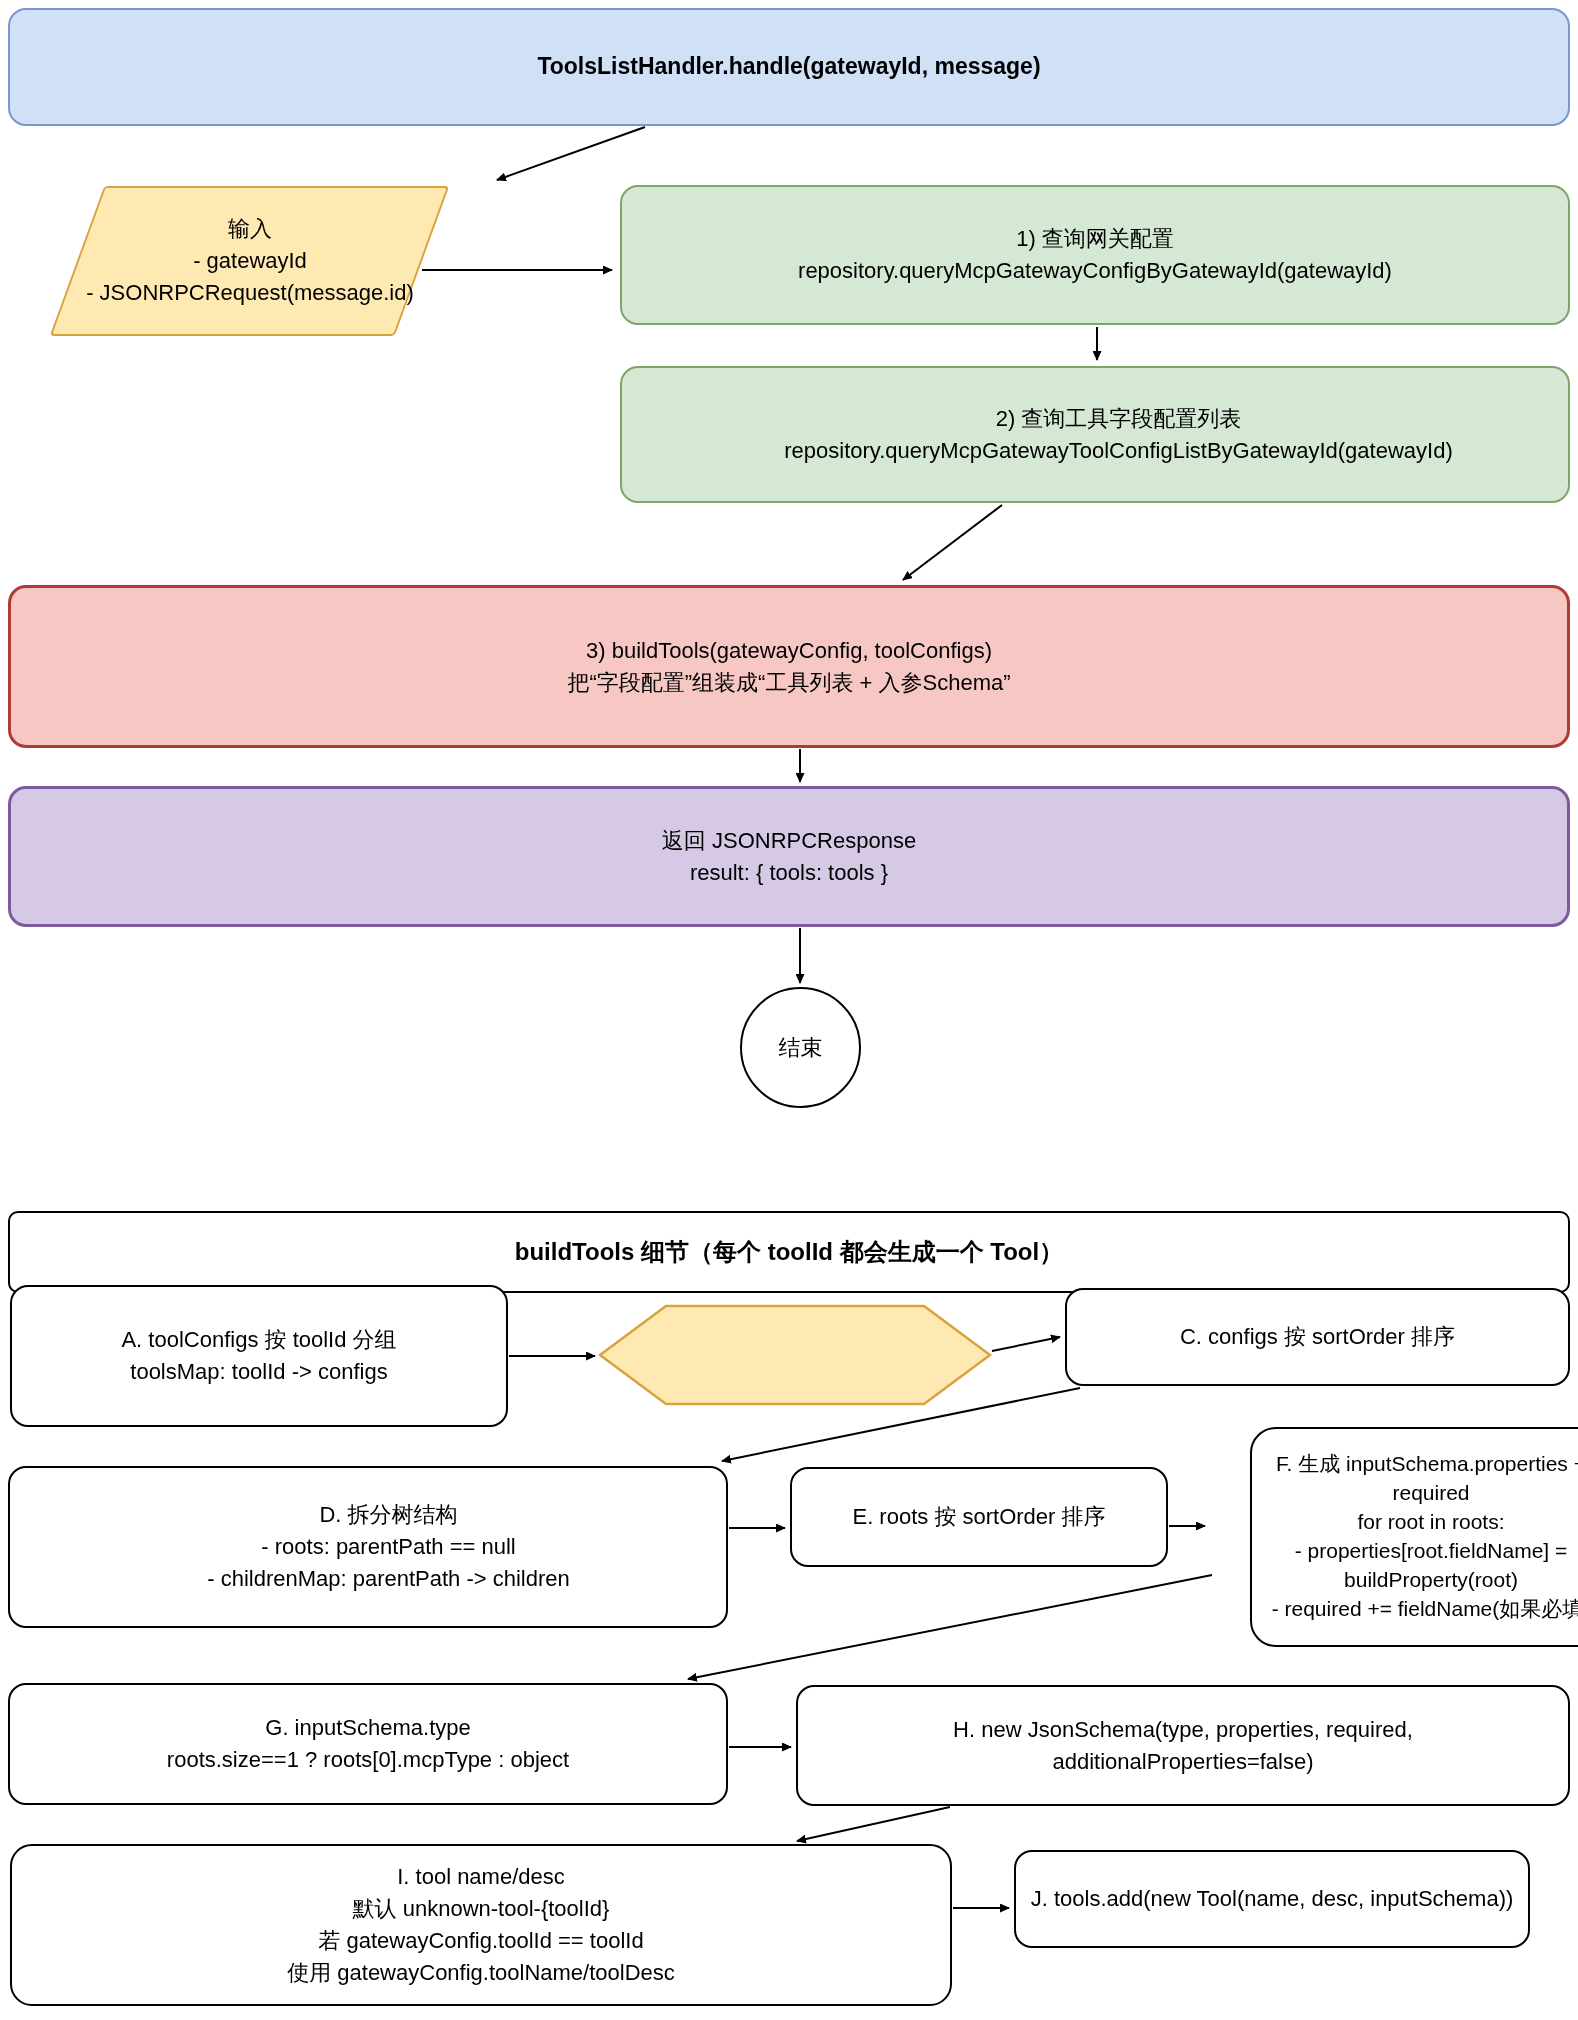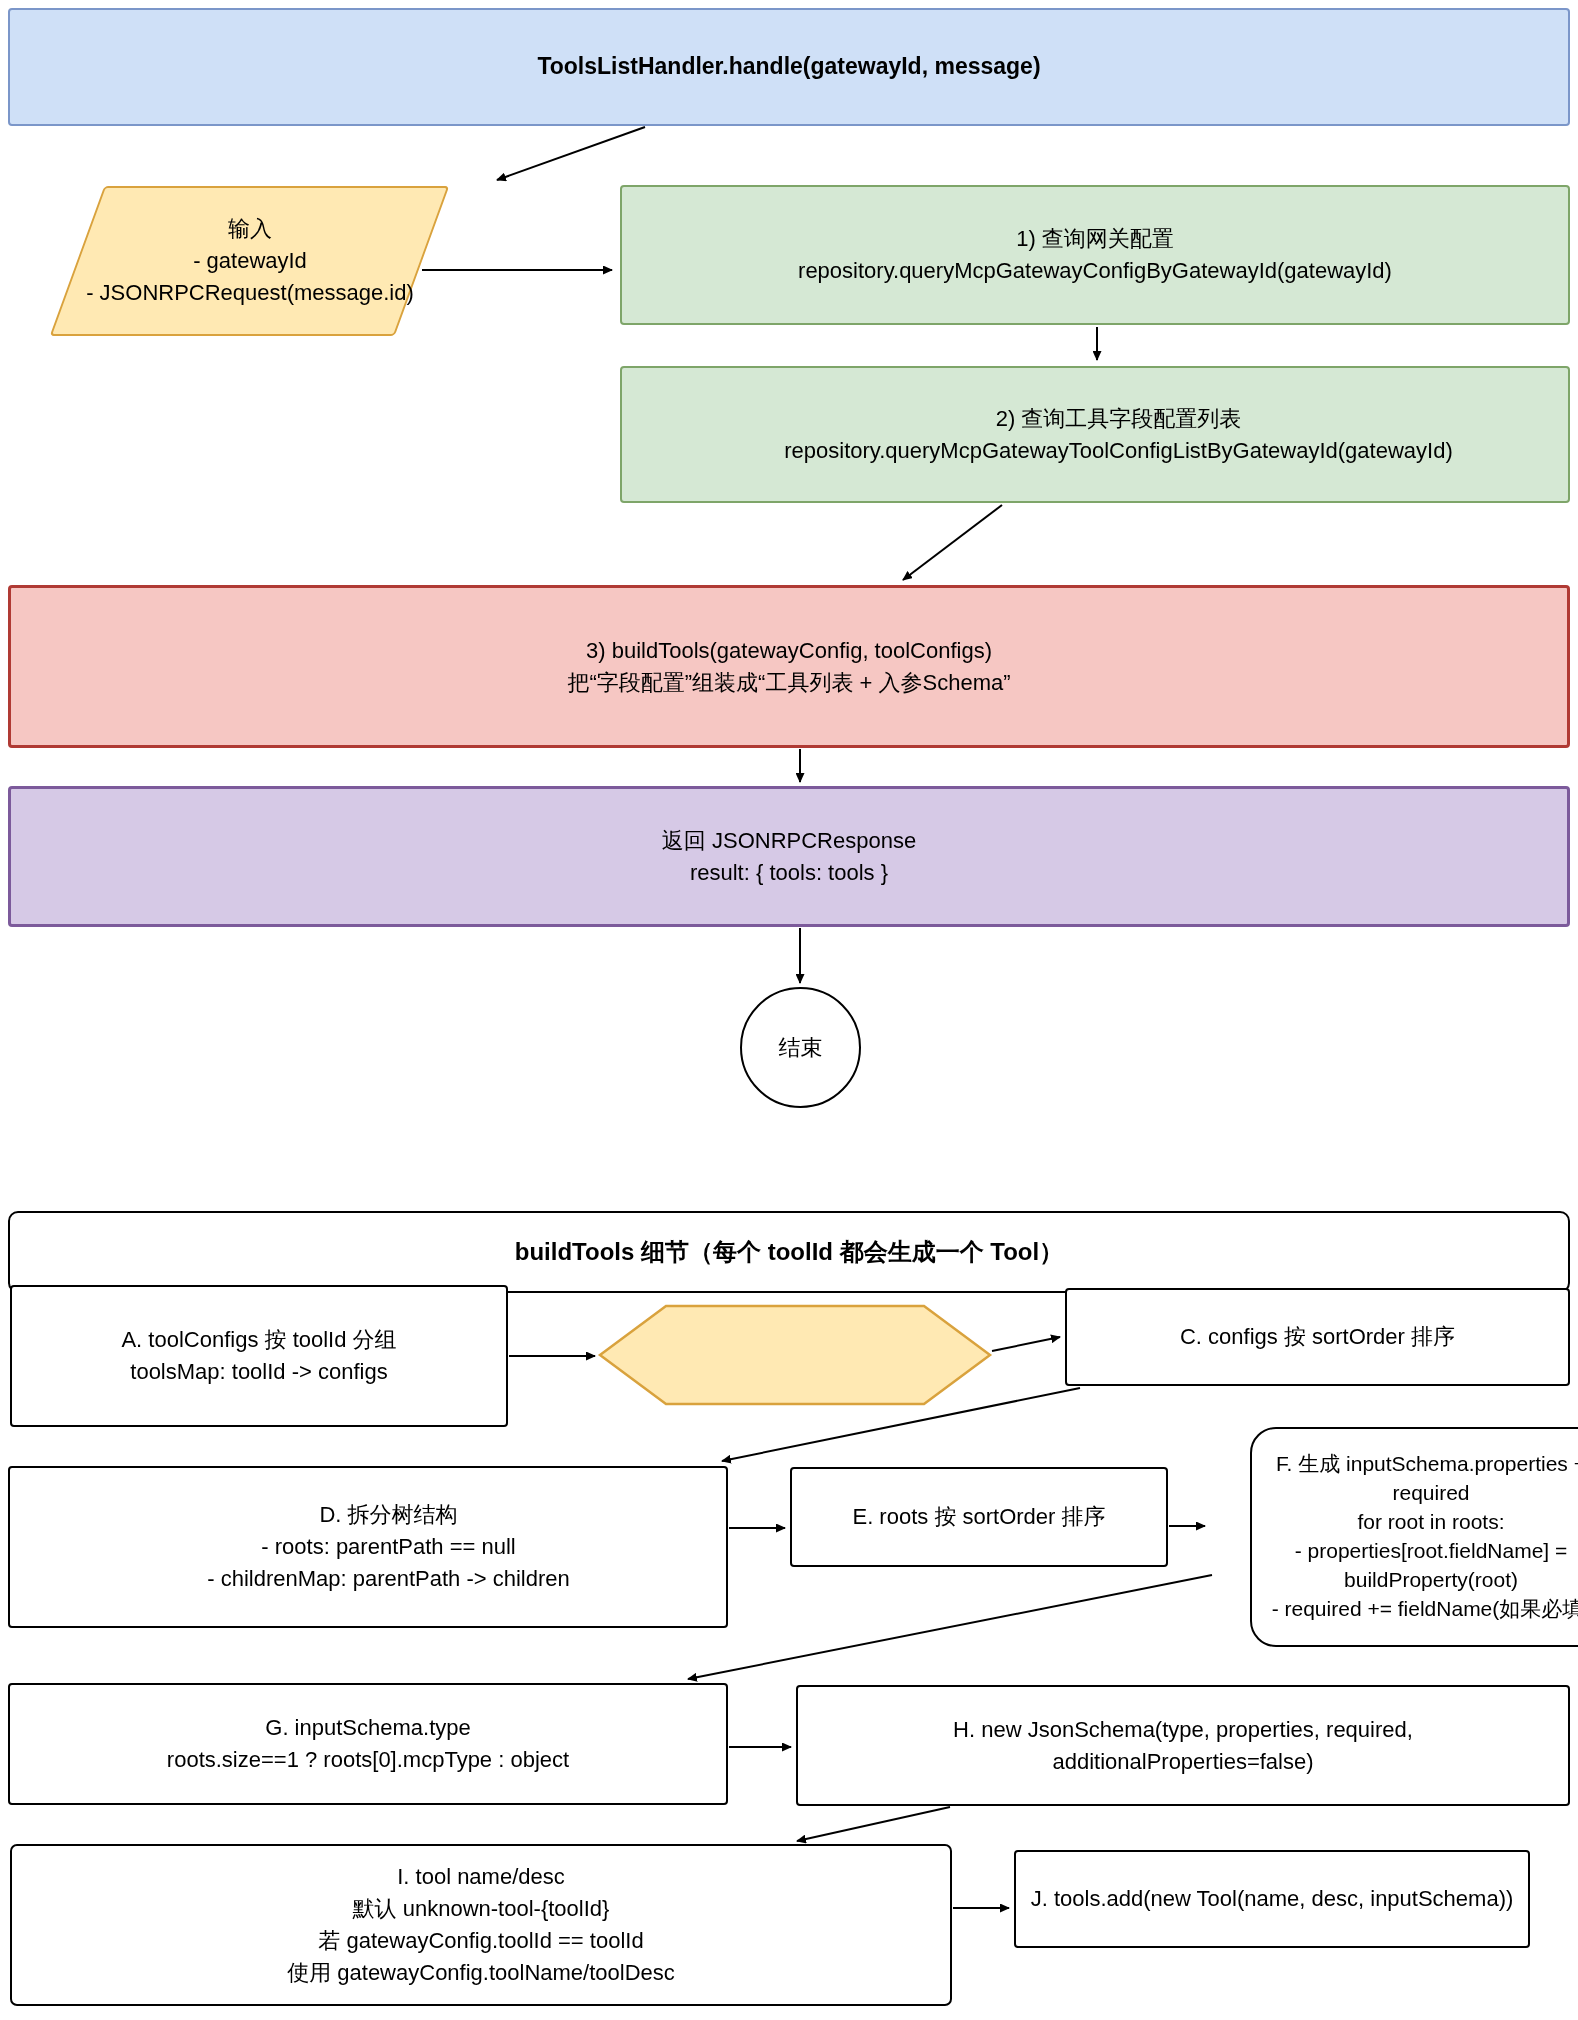--- a/index.html
+++ b/index.html
@@ -7,21 +7,21 @@
     position:relative;
     width:1578px;height:2020px;
     font-family:"Liberation Sans","DejaVu Sans",sans-serif;
     color:#000;
   }
   .node{
     position:absolute;
     box-sizing:border-box;
     display:flex;align-items:center;justify-content:center;
     text-align:center;
-    border-radius:4px;
+    border-radius:18px;
     background:#fff;
     border:2px solid #000;
   }
   .txt{
     white-space:pre-line;
     line-height:1.45;
     font-size:22px;
     width:100%;
     padding:0 14px;
   }
@@ -133,21 +133,21 @@
 <div class="node white" style="left:8px;top:1683px;width:720px;height:122px;align-items:center;">
   <div class="txt">G. inputSchema.type
 roots.size==1 ? roots[0].mcpType : object</div>
 </div>
 
 <div class="node white" style="left:796px;top:1685px;width:774px;height:121px;">
   <div class="txt">H. new JsonSchema(type, properties, required,
 additionalProperties=false)</div>
 </div>
 
-<div class="node white" style="left:10px;top:1844px;width:942px;height:162px;border-radius:7px;">
+<div class="node white" style="left:10px;top:1844px;width:942px;height:162px;border-radius:22px;">
   <div class="txt">I. tool name/desc
 默认 unknown-tool-{toolId}
 若 gatewayConfig.toolId == toolId
 使用 gatewayConfig.toolName/toolDesc</div>
 </div>
 
 <div class="node white" style="left:1014px;top:1850px;width:516px;height:98px;">
   <div class="txt">J. tools.add(new Tool(name, desc, inputSchema))</div>
 </div>
 

